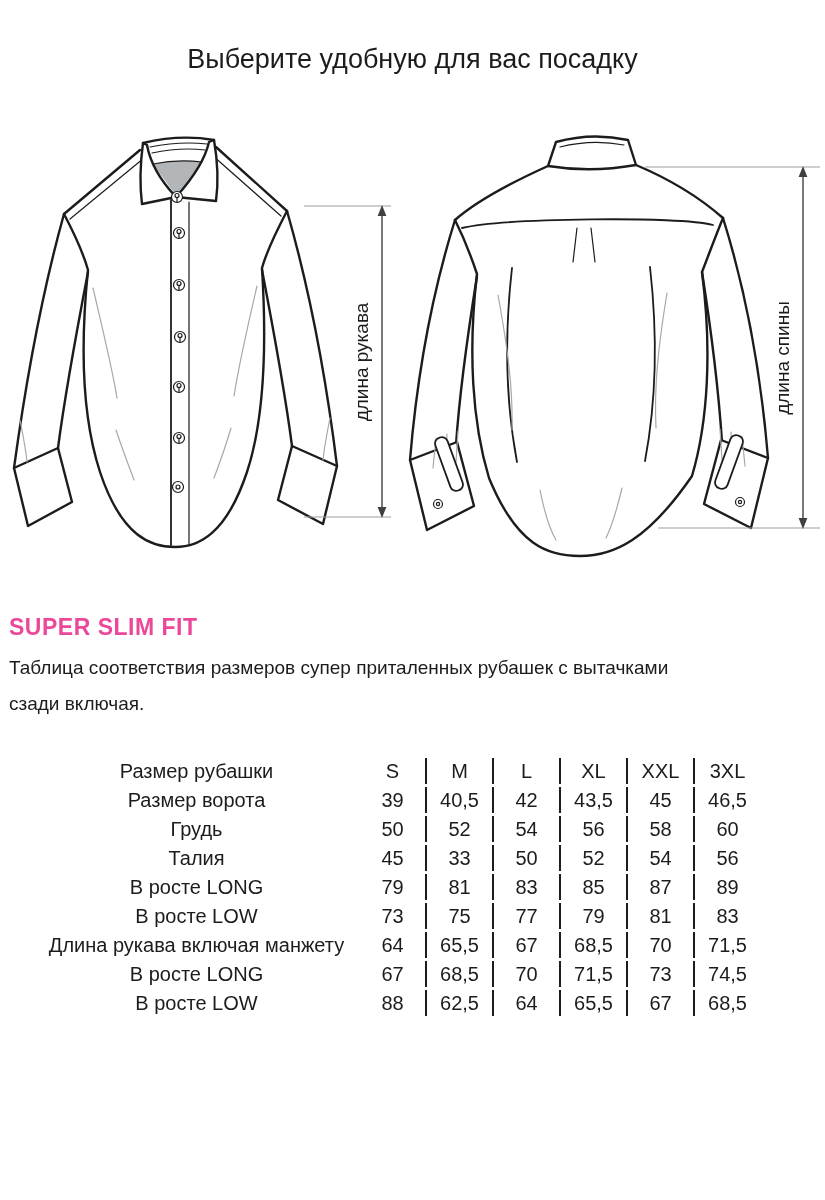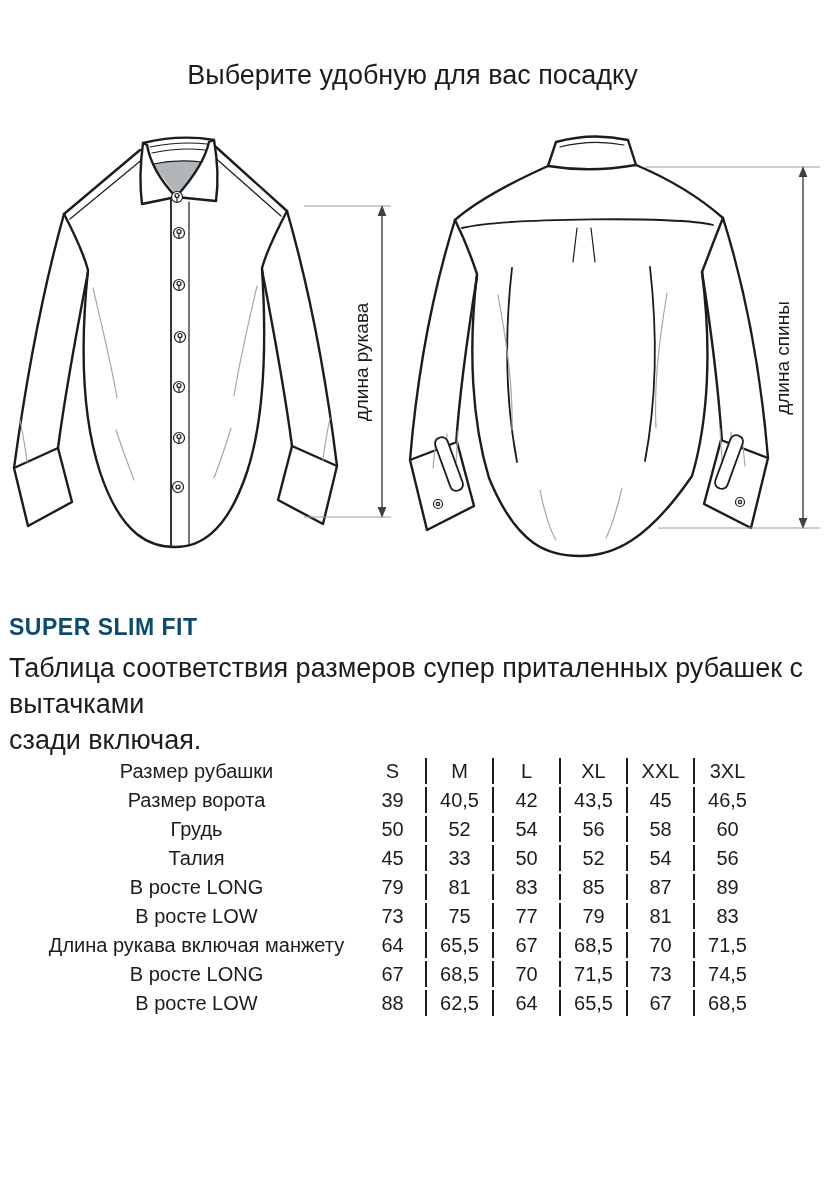--- a/index.html
+++ b/index.html
@@ -2,42 +2,42 @@
 <html style="--ink: #1c1c1c; --soft-line: #a8a8a8; --collar-shade: #b2b6b8; --dim-line: #404040; --cap-line: #9e9e9e;"><head>
 <meta charset="utf-8">
 <style>
   html,body { margin:0; padding:0; background:#ffffff; }
   .page {
     position:relative; width:825px; height:1200px; background:#ffffff;
     font-family:"Liberation Sans", sans-serif; color:var(--ink,#1c1c1c);
     overflow:hidden;
   }
   h1.title {
-    position:absolute; top:60px; left:0; right:0; margin:0;
+    position:absolute; top:44px; left:0; right:0; margin:0;
     text-align:center; font-size:27px; font-weight:400; color:var(--ink);
   }
   .diagram-wrap { position:absolute; top:120px; left:0; width:825px; height:460px; }
   svg text.dim-label {
     font-family:"Liberation Sans", sans-serif; font-size:19px; fill:var(--ink);
   }
   .ln  { fill:none; stroke:var(--ink); stroke-width:2.4; stroke-linecap:round; stroke-linejoin:round; }
   .ln-thin { fill:none; stroke:var(--ink); stroke-width:1.2; stroke-linecap:round; }
   .ln-med  { fill:none; stroke:var(--ink); stroke-width:1.8; stroke-linecap:round; }
   .soft { fill:none; stroke:var(--soft-line); stroke-width:1.2; stroke-linecap:round; }
   .fillw { fill:#ffffff; }
   .dim  { stroke:var(--dim-line); stroke-width:1.4; }
   .dimfill { fill:var(--dim-line); }
   .cap  { stroke:var(--cap-line); stroke-width:1.2; }
   h2.section-heading {
     position:absolute; top:614px; left:9px; margin:0;
-    font-size:23px; font-weight:800; letter-spacing:0.5px; color:#0c4a6e;
+    font-size:23px; font-weight:800; letter-spacing:0.5px; color:#ec4899;
   }
   .section-desc {
     position:absolute; top:650px; left:9px; margin:0; width:800px;
-    font-size:27px; line-height:36px; font-weight:400; color:var(--ink);
+    font-size:19px; line-height:36px; font-weight:400; color:var(--ink);
   }
   table.size-table {
     position:absolute; top:755px; left:33px;
     border-collapse:separate; border-spacing:0 3px;
     font-size:20px; color:var(--ink);
   }
   .size-table th, .size-table td { height:26px; padding:0; font-weight:400; white-space:nowrap; vertical-align:middle; }
   .size-table .lbl { width:327px; text-align:center; }
   .size-table .val { width:65px; text-align:center; }
   .size-table .val + .val { border-left:2px solid var(--ink); }

